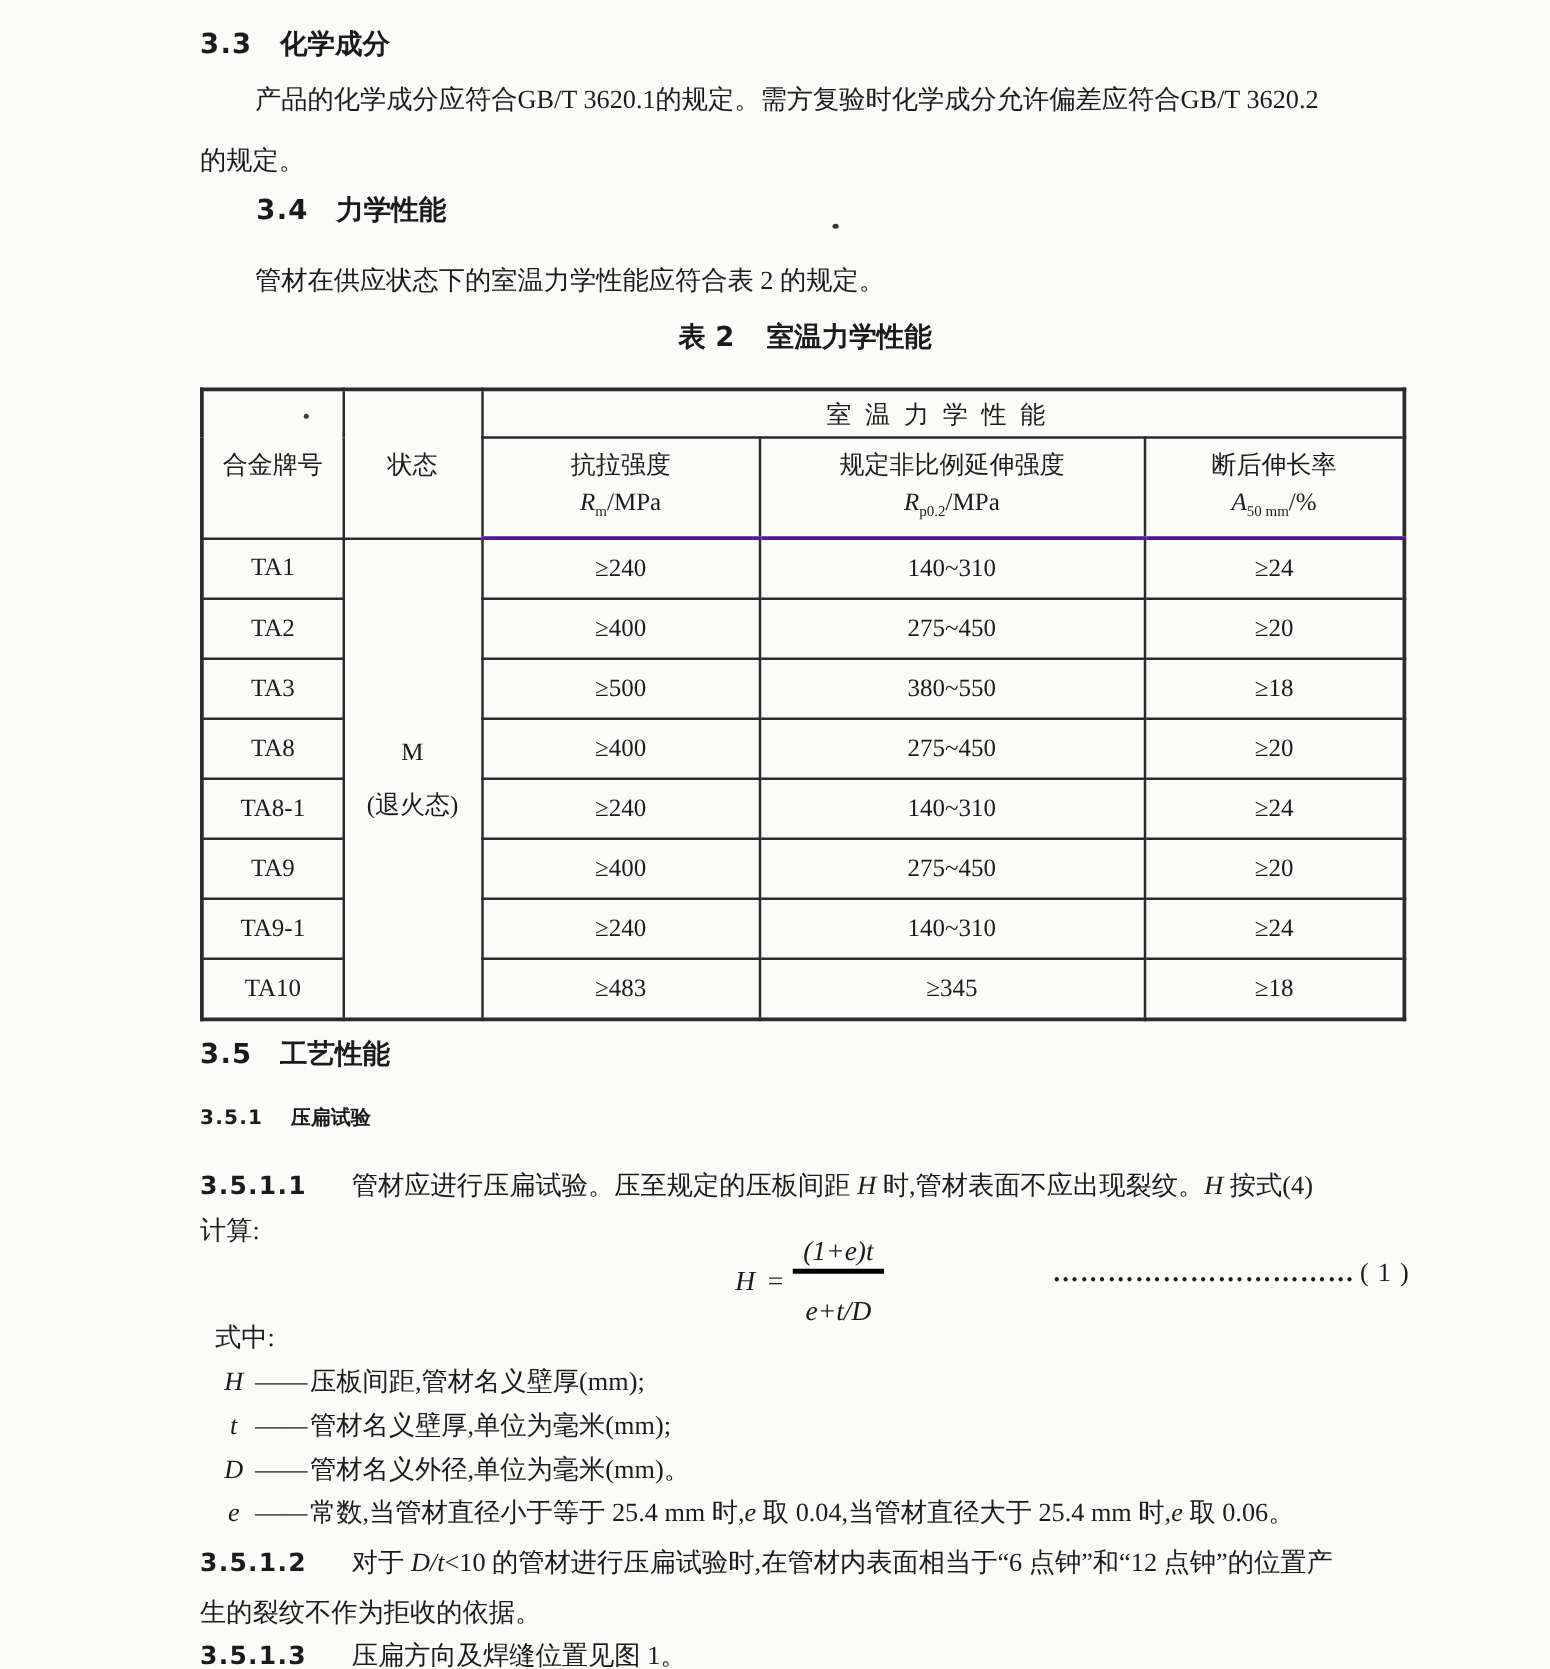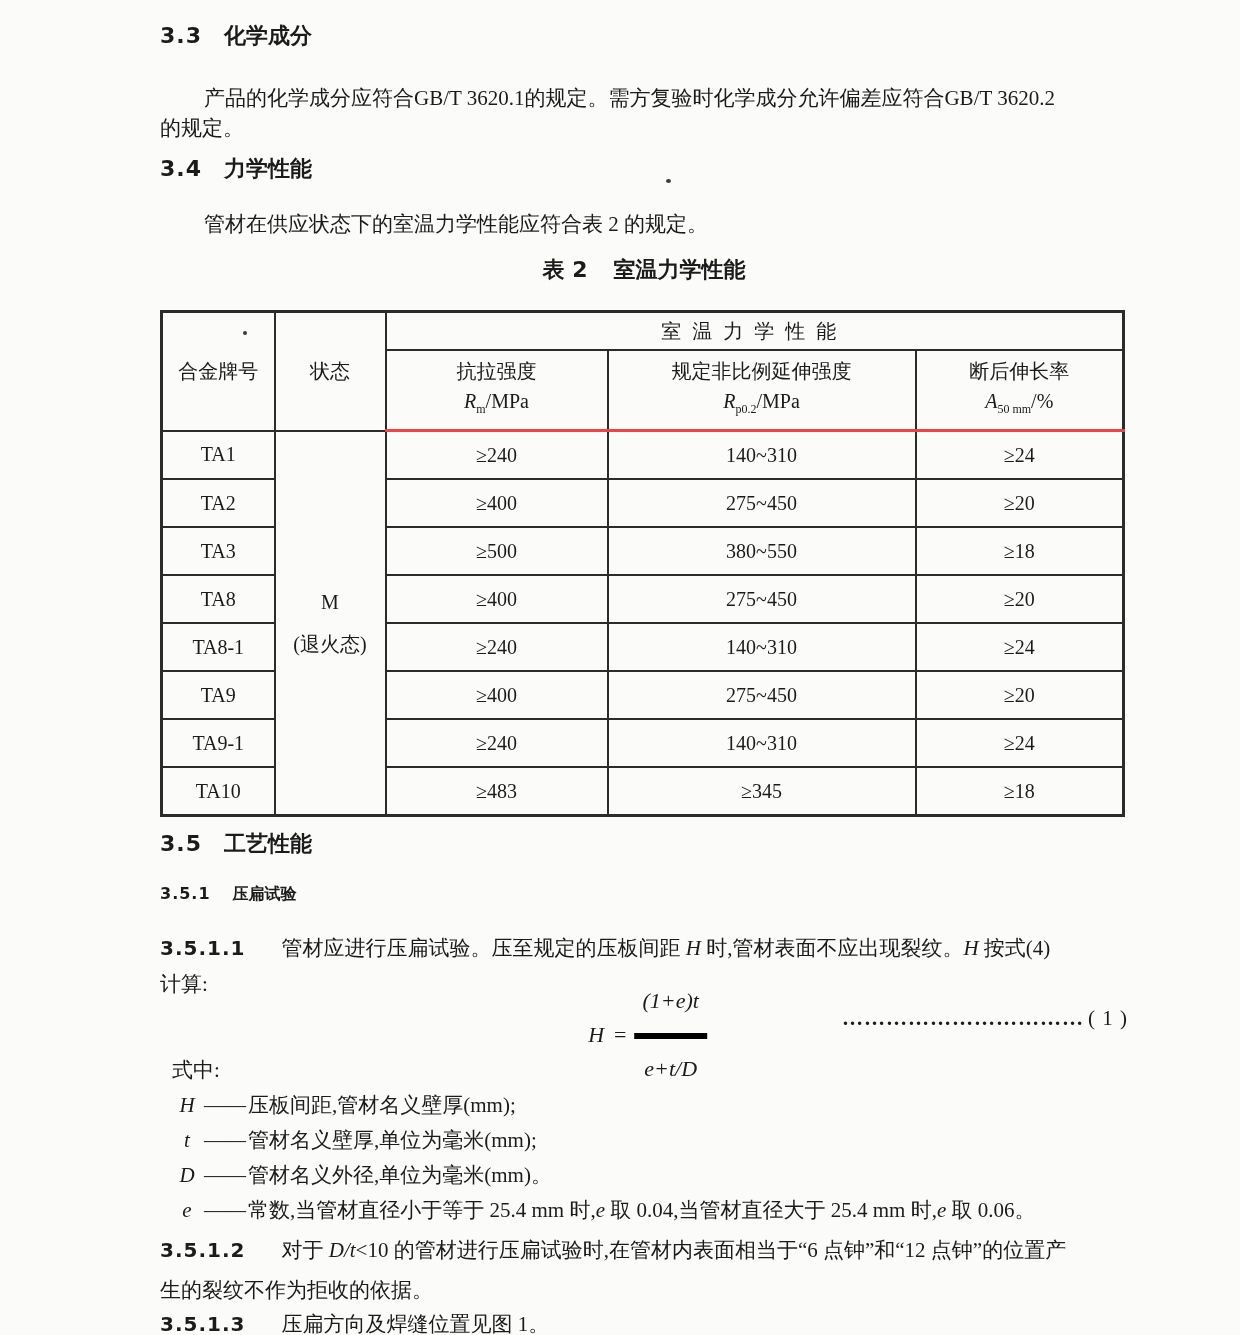--- a/index.html
+++ b/index.html
@@ -25,34 +25,34 @@
   i.var{font-style:italic;font-family:"Liberation Serif","DejaVu Serif",serif;}
 
   
   .tbl-title{width:100%;text-align:center;font-family:"DejaVu Sans","Liberation Sans",sans-serif;font-weight:700;font-size:22px;}
   .tbl-title .lab{margin-right:26px;}
 
   
   table.mech{border-collapse:collapse;table-layout:fixed;width:962px;border:3px solid #2b2b2b;font-size:20px;}
   table.mech td{border:2px solid #2b2b2b;text-align:center;vertical-align:middle;padding:0;}
   tr.hrow1 td{height:36px;}
-  tr.hrow2 td{height:78px;border-bottom:3px solid #ef4444;text-align:center;}
+  tr.hrow2 td{height:78px;border-bottom:3px solid #4c1d95;text-align:center;}
   td.span2{border-bottom:3px solid #2b2b2b;}
   tr.brow td{height:46px;}
   td.group{letter-spacing:0.55em;padding-left:0.55em;}
   .subname{line-height:30px;margin-top:4px;}
   .subsym{line-height:30px;margin-bottom:4px;font-size:20px;}
   sub{font-size:12px;}
   td.statecell div{line-height:42px;}
 
   
   .frow{width:100%;height:70px;}
   .fcenter{position:absolute;left:50%;transform:translateX(-47%);top:0;text-align:center;font-size:22px;}
   .frac{display:inline-block;vertical-align:middle;text-align:center;font-style:italic;}
-  .frac .num{display:block;border-bottom:6px solid #000000;padding:0 8px 19px;}
+  .frac .num{display:block;border-bottom:4px solid #000000;padding:0 8px 1px;}
   .frac .den{display:block;padding-top:17px;}
   .flhs{display:inline-block;vertical-align:middle;margin-right:10px;font-style:italic;}
   .feq{display:inline-block;vertical-align:middle;margin-right:8px;font-style:normal;}
   .fdots{position:absolute;right:0;top:18px;font-size:21px;font-weight:700;letter-spacing:1px;}
   .fno{font-weight:400;margin-left:4px;}
 
   
   .defline{font-size:21px;line-height:34px;padding-left:12px;}
   .defline .sym{display:inline-block;width:30px;text-align:center;font-style:italic;}
   .defline .dash{margin:0 2px;}
@@ -60,24 +60,24 @@
   .speck{position:absolute;background:#3a3a3a;border-radius:50%;}
 </style>
 </head>
 <body>
 
 <div class="content">
 
   <div class="blk h" style="top:22px;">
     <span class="hnum">3.3</span><span>化学成分</span>
   </div>
-  <div class="blk bodyline indent" style="top:80px;">产品的化学成分应符合GB/T 3620.1的规定。需方复验时化学成分允许偏差应符合GB/T 3620.2</div>
+  <div class="blk bodyline indent" style="top:61px;">产品的化学成分应符合GB/T 3620.1的规定。需方复验时化学成分允许偏差应符合GB/T 3620.2</div>
   <div class="blk bodyline" style="top:110px;">的规定。</div>
 
-  <div class="blk h" style="top:155px;">
+  <div class="blk h" style="top:155px;margin-left:45px;">
     <span class="hnum">3.4</span><span>力学性能</span>
   </div>
   <div class="blk bodyline indent" style="top:206px;">管材在供应状态下的室温力学性能应符合表 2 的规定。</div>
 
   <div class="blk tbl-title" style="top:255px;">
     <span class="lab">表 2</span><span>室温力学性能</span>
   </div>
 
   <table class="mech blk" style="top:310px;">
     <colgroup>

